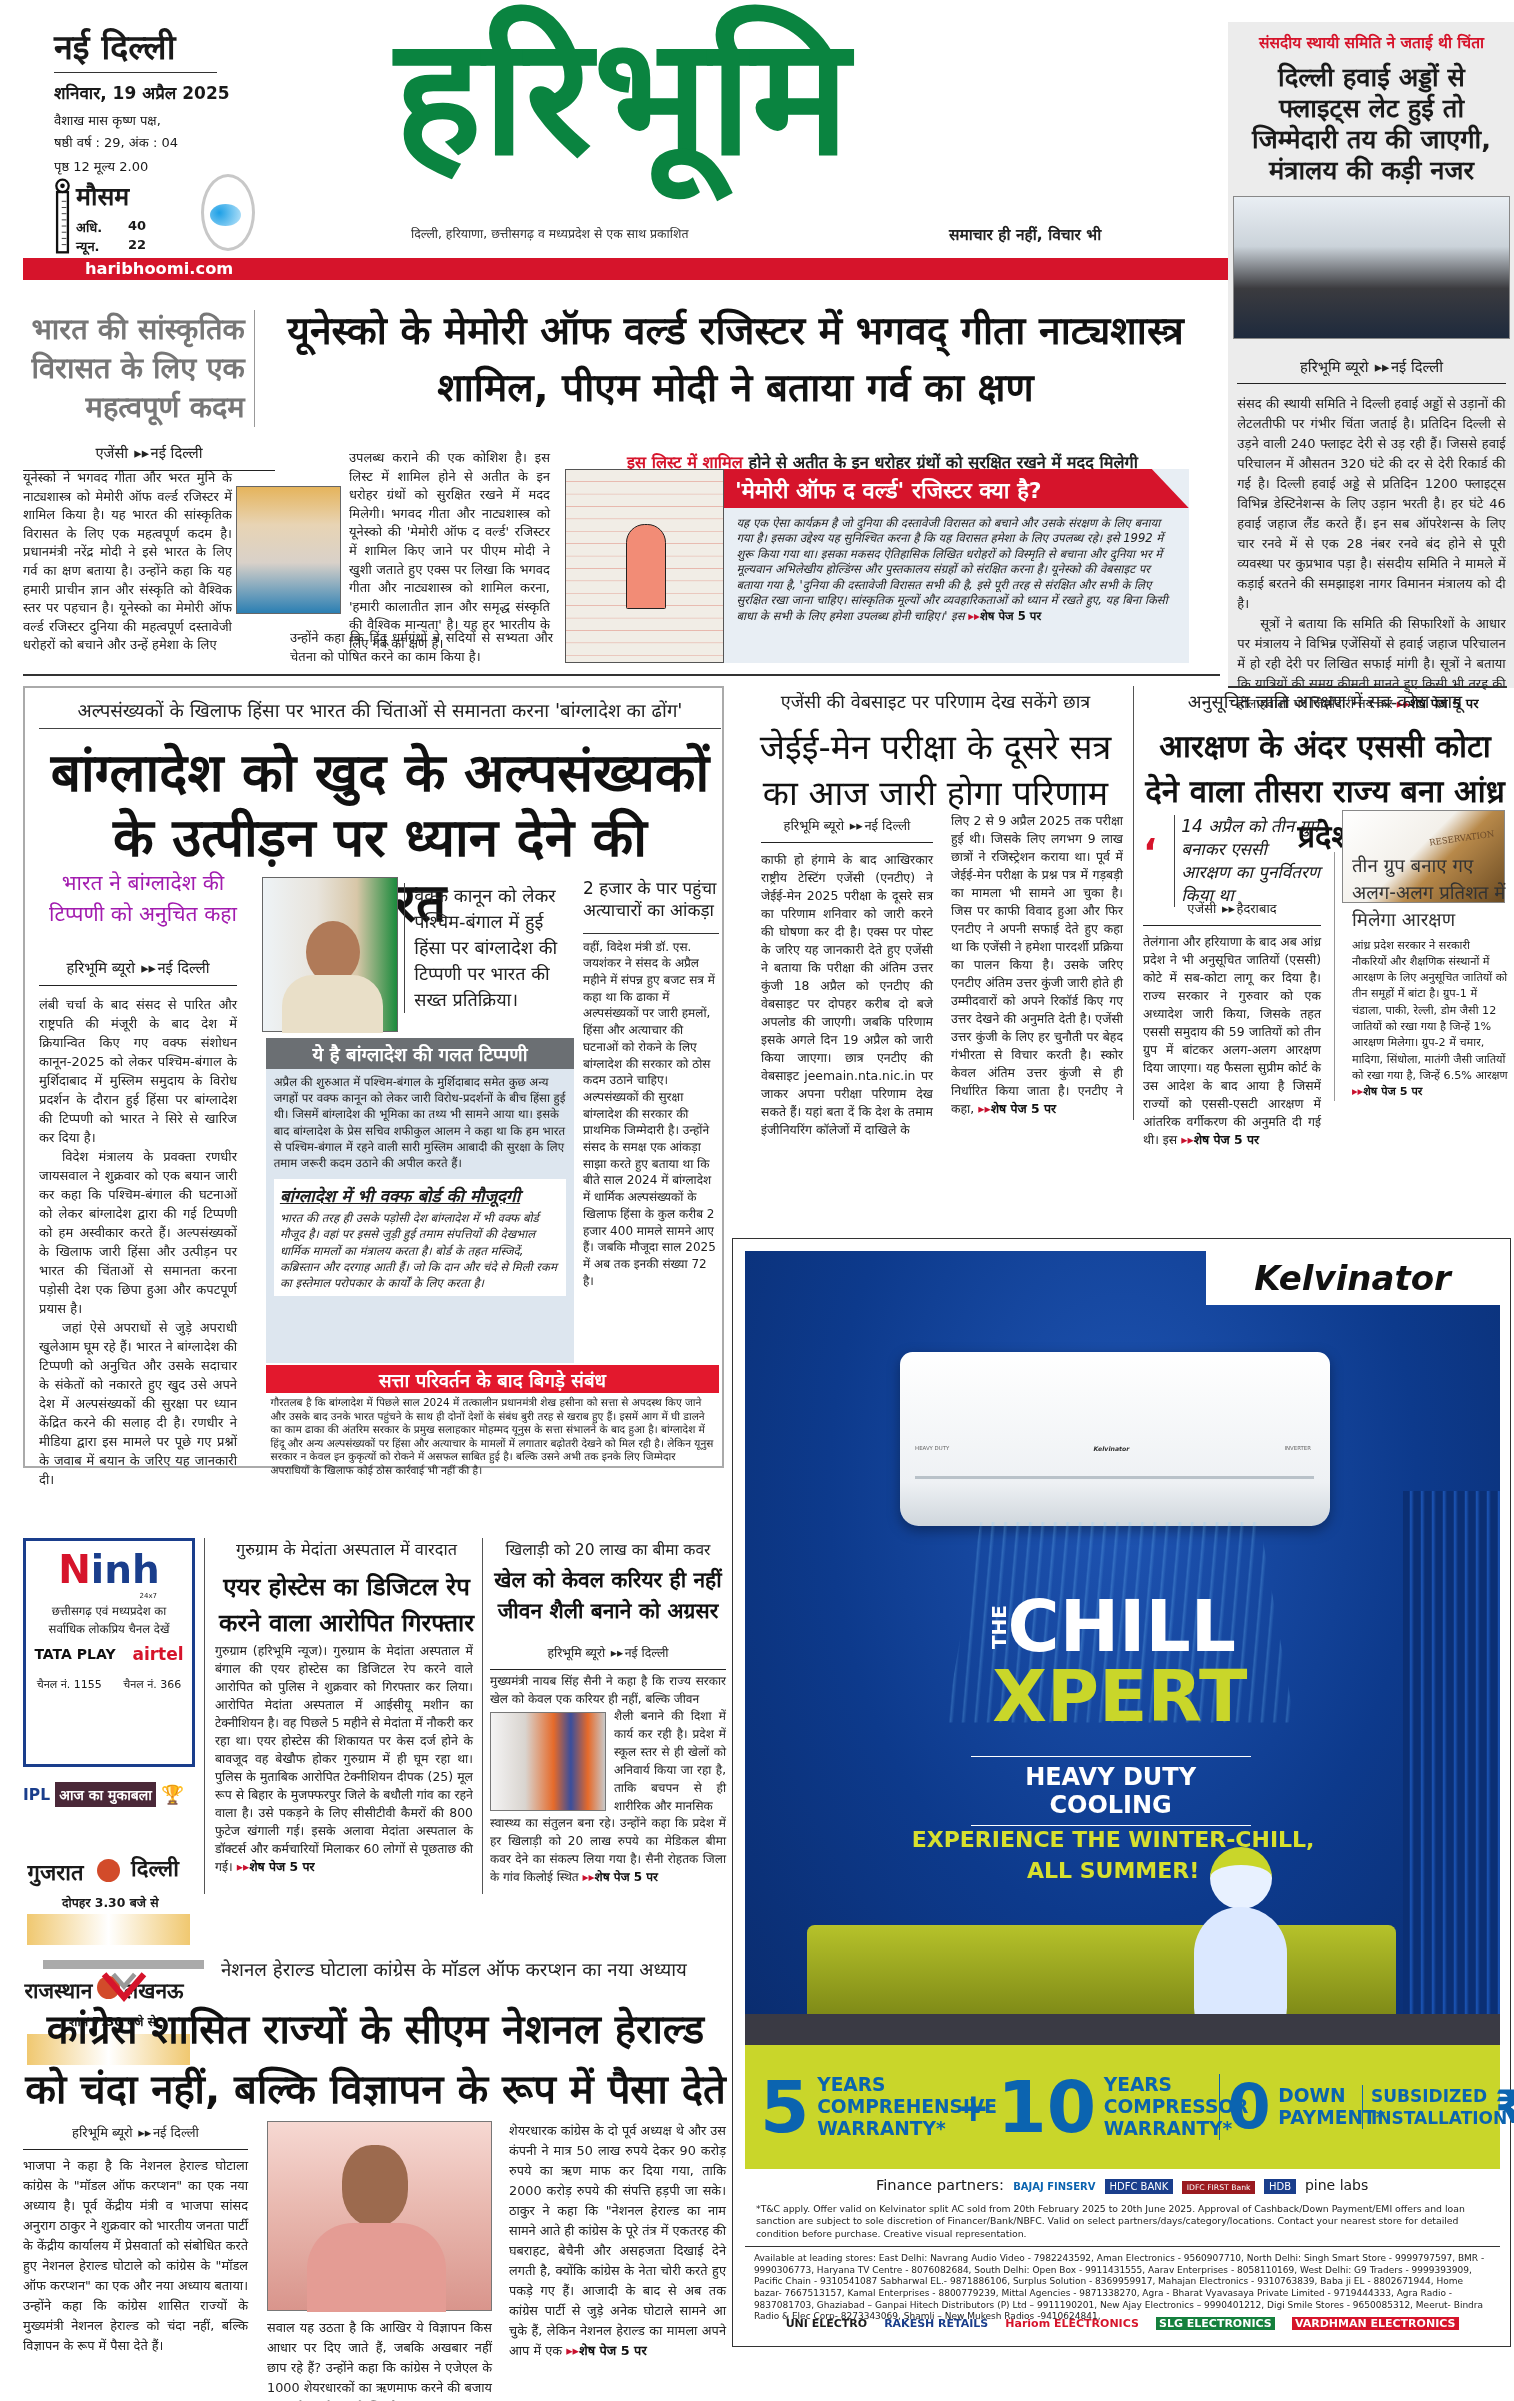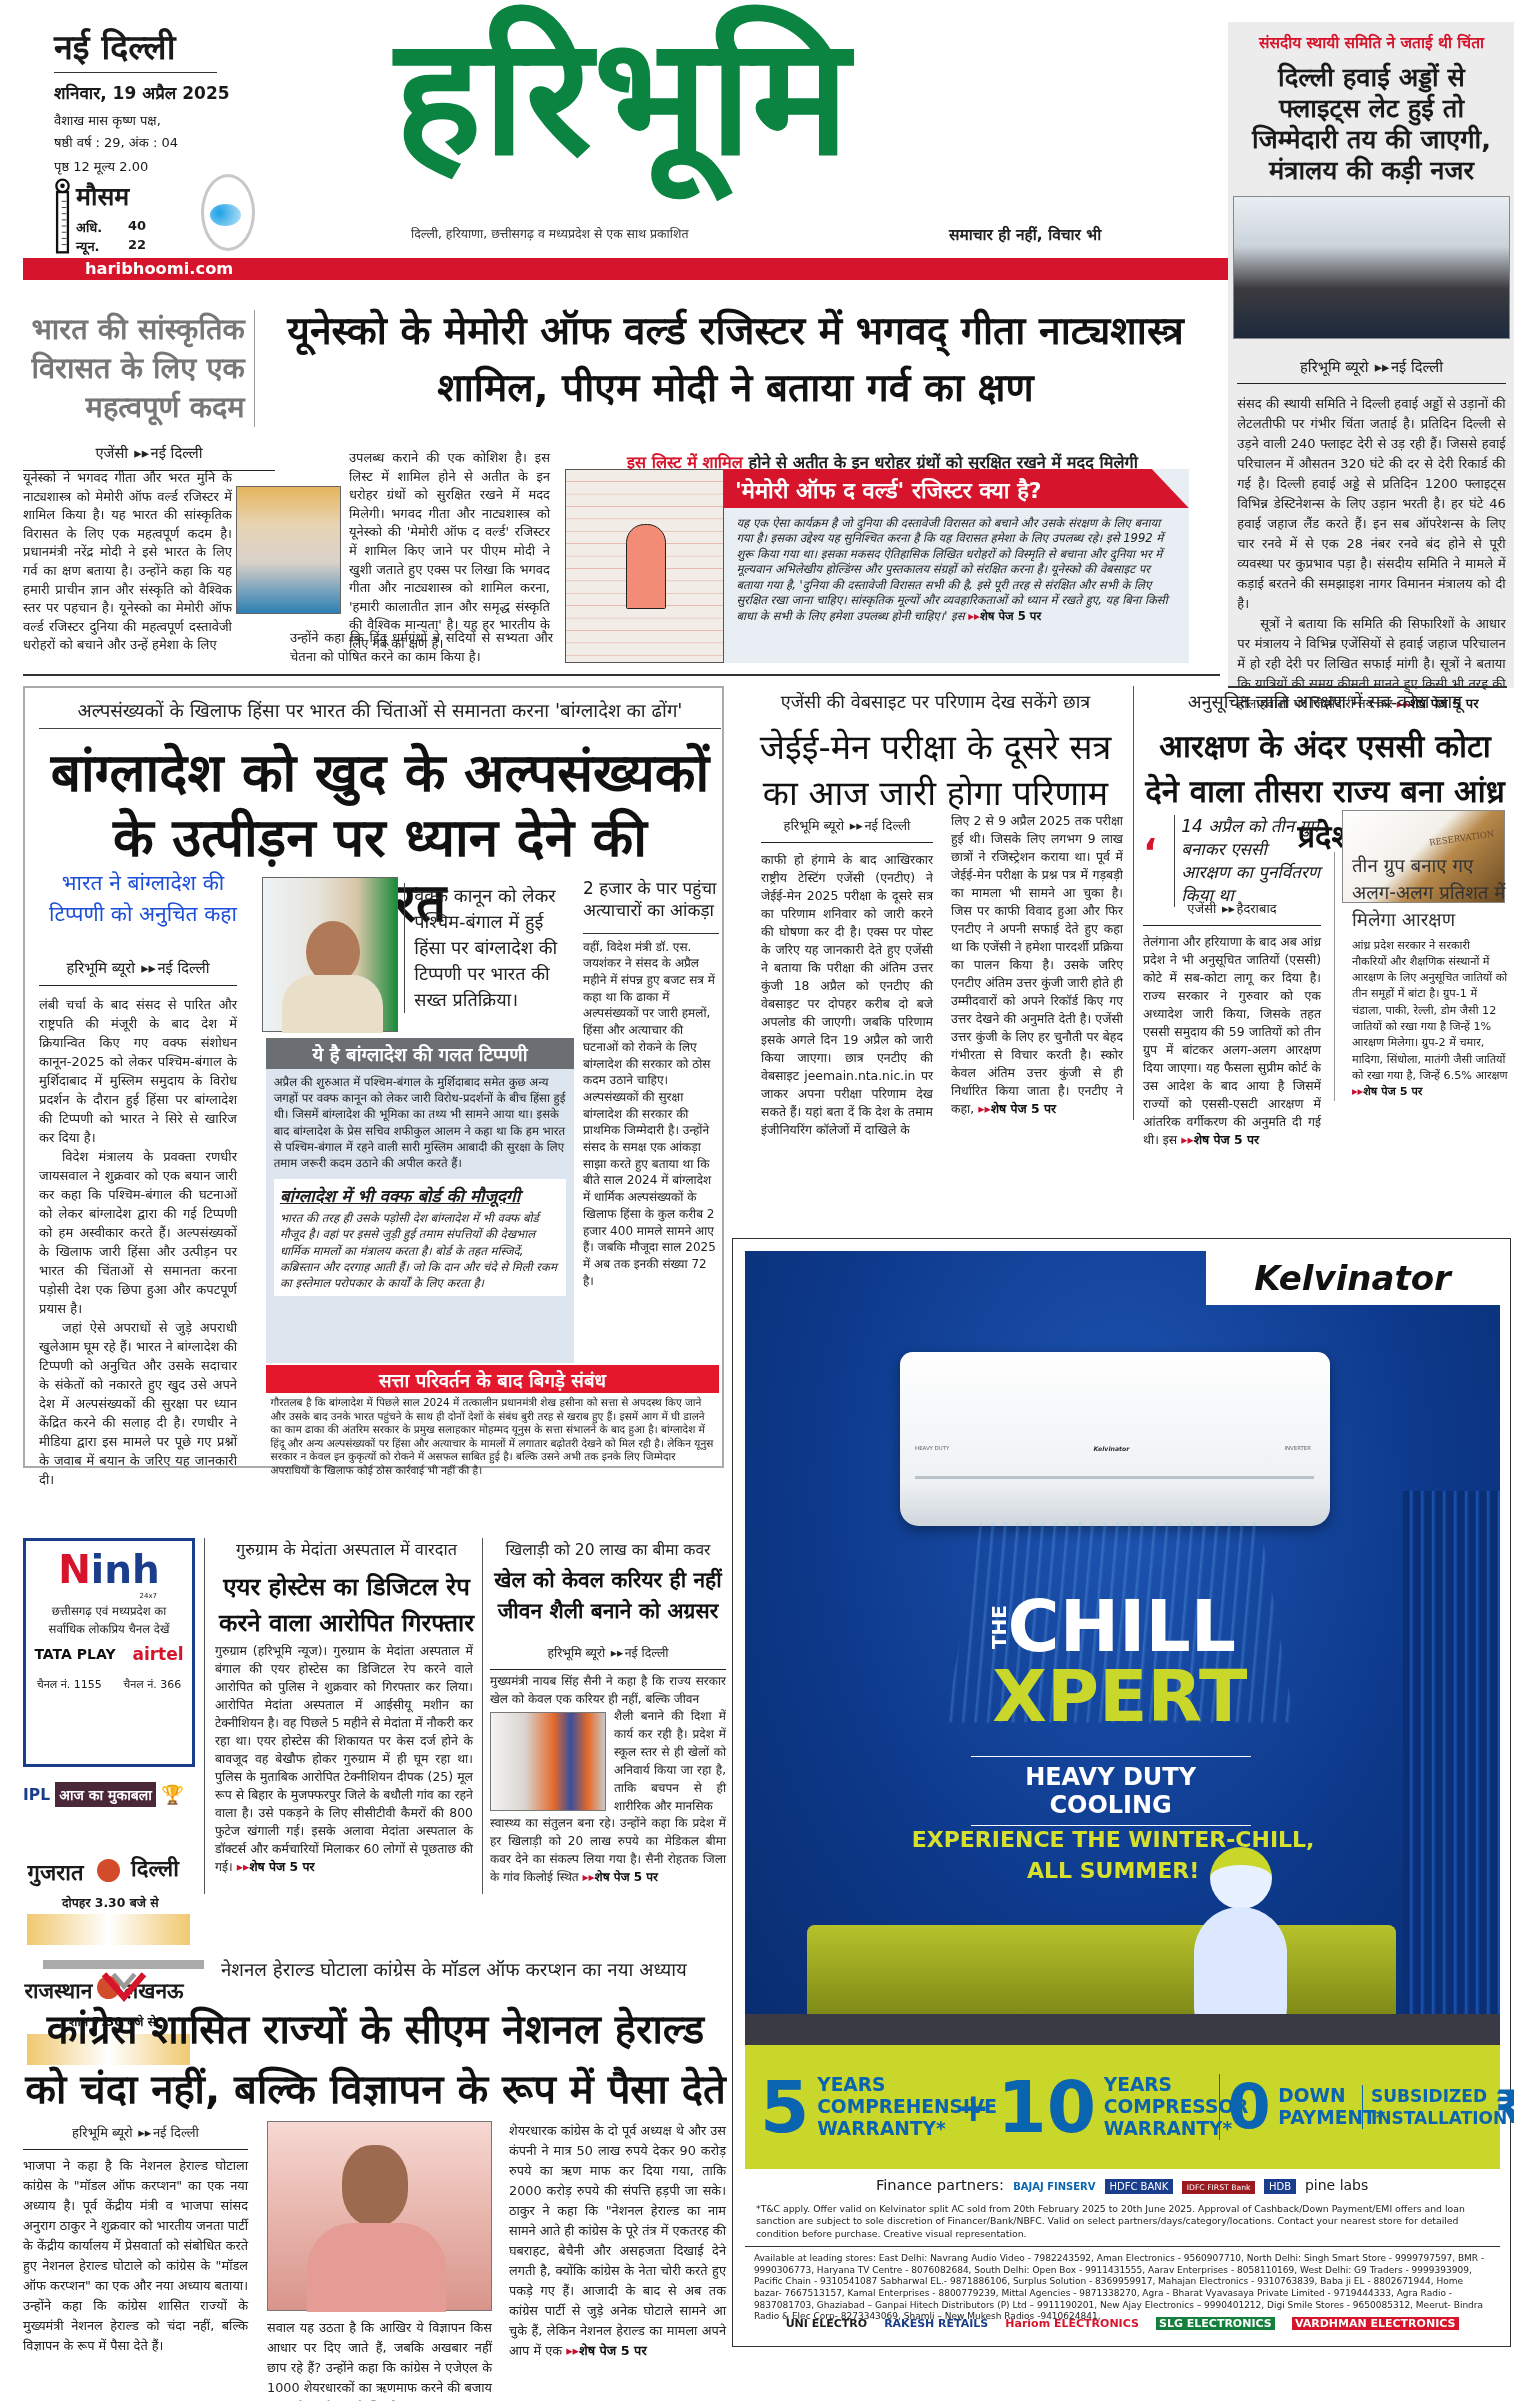--- a/index.html
+++ b/index.html
@@ -88,21 +88,21 @@
 <div class="abs" style="left:724px;top:469px;width:465px;height:194px;background:#e8eef4">
   <div style="background:#d6142b;color:#fff;font-size:22px;font-weight:bold;padding:4.6px 11px;clip-path:polygon(0 0,92% 0,100% 100%,0 100%)">'मेमोरी ऑफ द वर्ल्ड' रजिस्टर क्या है?</div>
   <div style="font-size:11.6px;line-height:15.5px;font-style:italic;padding:7.7px 12.4px;color:#222"><span>यह एक ऐसा कार्यक्रम है जो दुनिया की दस्तावेजी विरासत को बचाने और उसके संरक्षण के लिए बनाया गया है। इसका उद्देश्य यह सुनिश्चित करना है कि यह विरासत हमेशा के लिए उपलब्ध रहे। इसे 1992 में शुरू किया गया था। इसका मकसद ऐतिहासिक लिखित धरोहरों को विस्मृति से बचाना और दुनिया भर में मूल्यवान अभिलेखीय होल्डिंग्स और पुस्तकालय संग्रहों को संरक्षित करना है। यूनेस्को की वेबसाइट पर बताया गया है, 'दुनिया की दस्तावेजी विरासत सभी की है, इसे पूरी तरह से संरक्षित और सभी के लिए सुरक्षित रखा जाना चाहिए। सांस्कृतिक मूल्यों और व्यवहारिकताओं को ध्यान में रखते हुए, यह बिना किसी बाधा के सभी के लिए हमेशा उपलब्ध होनी चाहिए।' इस</span> <span class="more" style="font-style:normal"><span class="mk">▸▸</span><span>शेष पेज 5 पर</span></span></div>
 </div>
 <div class="hline" style="left:23px;top:674px;width:1197px"></div>
 
 <div class="abs" style="left:23px;top:686px;width:701px;height:782px;border:2.3px solid #aaa">
 </div>
 <div class="abs kicker" style="left:39px;top:697px;width:682px;font-size:18.6px;border-bottom:1.5px solid #444;padding-bottom:6.2px">अल्पसंख्यकों के खिलाफ हिंसा पर भारत की चिंताओं से समानता करना 'बांग्लादेश का ढोंग'</div>
 <div class="abs head" style="left:39px;top:740px;width:682px;font-size:53px;line-height:65px">बांग्लादेश को खुद के अल्पसंख्यकों के उत्पीड़न पर ध्यान देने की जरूरत</div>
-<div class="abs" style="left:46px;top:868px;width:194px;font-size:21px;line-height:31px;text-align:center;color:#1d4ed8">भारत ने बांग्लादेश की टिप्पणी को अनुचित कहा</div>
+<div class="abs" style="left:46px;top:868px;width:194px;font-size:21px;line-height:31px;text-align:center;color:#a21caf">भारत ने बांग्लादेश की टिप्पणी को अनुचित कहा</div>
 <div class="abs byline" style="left:39px;top:957px;width:198px"><span>हरिभूमि ब्यूरो</span> <span class="arr">▸▸</span><span>नई दिल्ली</span></div>
 <div class="abs body-txt" style="left:39px;top:995px;width:198px;font-size:13px;line-height:19px">
   <p>लंबी चर्चा के बाद संसद से पारित और राष्ट्रपति की मंजूरी के बाद देश में क्रियान्वित किए गए वक्फ संशोधन कानून-2025 को लेकर पश्चिम-बंगाल के मुर्शिदाबाद में मुस्लिम समुदाय के विरोध प्रदर्शन के दौरान हुई हिंसा पर बांग्लादेश की टिप्पणी को भारत ने सिरे से खारिज कर दिया है।</p>
   <p style="text-indent:23px">विदेश मंत्रालय के प्रवक्ता रणधीर जायसवाल ने शुक्रवार को एक बयान जारी कर कहा कि पश्चिम-बंगाल की घटनाओं को लेकर बांग्लादेश द्वारा की गई टिप्पणी को हम अस्वीकार करते हैं। अल्पसंख्यकों के खिलाफ जारी हिंसा और उत्पीड़न पर भारत की चिंताओं से समानता करना पड़ोसी देश एक छिपा हुआ और कपटपूर्ण प्रयास है।</p>
   <p style="text-indent:23px">जहां ऐसे अपराधों से जुड़े अपराधी खुलेआम घूम रहे हैं। भारत ने बांग्लादेश की टिप्पणी को अनुचित और उसके सदाचार के संकेतों को नकारते हुए खुद उसे अपने देश में अल्पसंख्यकों की सुरक्षा पर ध्यान केंद्रित करने की सलाह दी है। रणधीर ने मीडिया द्वारा इस मामले पर पूछे गए प्रश्नों के जवाब में बयान के जरिए यह जानकारी दी।</p>
 </div>
 <div class="abs" style="left:262px;top:877px;width:136px;height:155px;background:linear-gradient(90deg,#eef3f6 0%,#e8e4dc 40%,#d8c7a8 70%,#1b8a3c 100%);border:0.8px solid #666">
   <div style="position:absolute;left:43px;top:43px;width:54px;height:62px;border-radius:50%;background:#b07a58"></div>
   <div style="position:absolute;left:19.4px;top:97px;width:101px;height:58px;border-radius:31px 31px 0 0;background:#e9dfc8"></div>
 </div>

